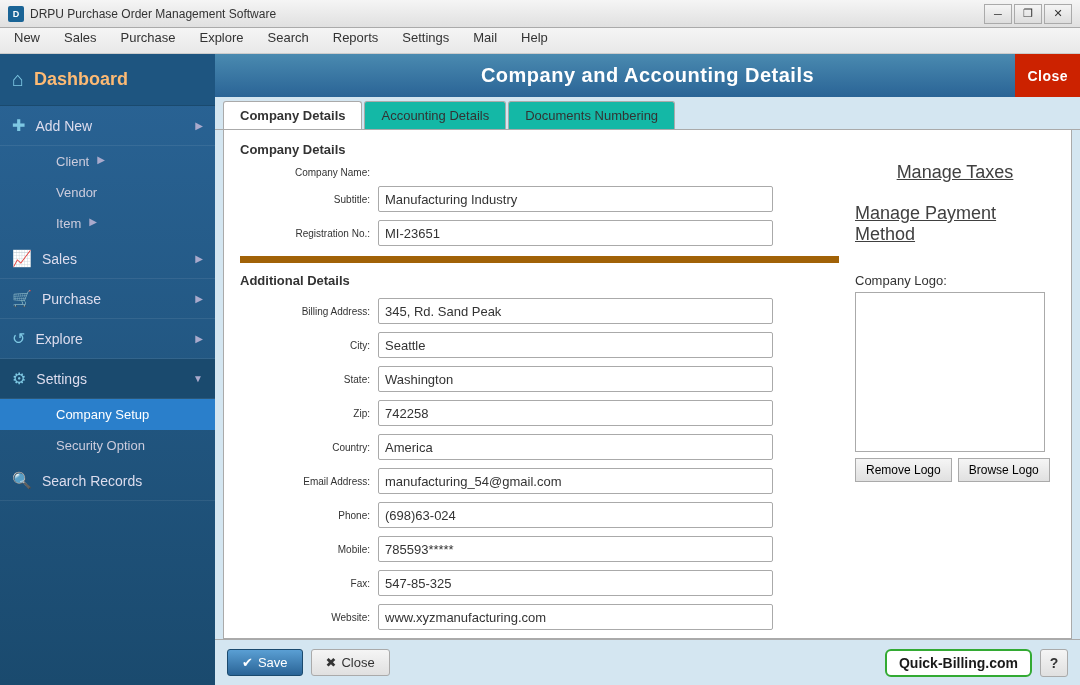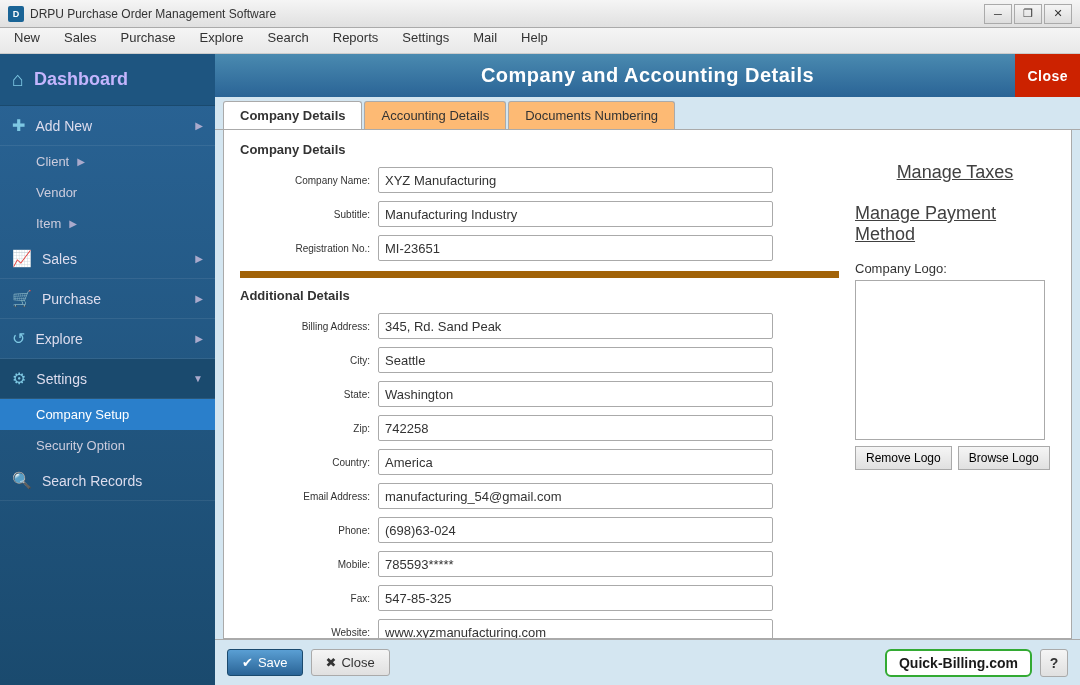--- a/index.html
+++ b/index.html
@@ -55,42 +55,41 @@
     }
     .sidebar-header {
       background: #1e5580;
       padding: 14px 12px;
       display: flex;
       align-items: center;
       gap: 10px;
       border-bottom: 1px solid #1a4a6e;
     }
     .sidebar-header-icon { font-size: 20px; color: #7ec8e3; }
-    .sidebar-header-text { font-size: 18px; font-weight: bold; color: #c4b5fd; }
+    .sidebar-header-text { font-size: 18px; font-weight: bold; color: #fdba74; }
     .sidebar-nav-item {
       display: flex;
       align-items: center;
       padding: 10px 12px;
       cursor: pointer;
       gap: 10px;
       border-bottom: 1px solid rgba(255,255,255,0.08);
       color: #dde;
       font-size: 14px;
     }
     .sidebar-nav-item.active { background: #1a4a6e; }
     .sidebar-nav-icon { font-size: 16px; color: #7ec8e3; }
     .sidebar-nav-label { flex: 1; }
     .sidebar-nav-arrow { font-size: 10px; color: #aac; }
     .sidebar-sub-item {
-      padding: 8px 12px 8px 36px;
+      padding: 8px 12px 8px 56px;
       cursor: pointer;
       color: #ccd;
       font-size: 13px;
       display: flex;
-      align-items: center;
       gap: 8px;
     }
     .sidebar-sub-item.active { background: #2a7fcb; color: white; border-radius: 0; }
 
     
     .content {
       flex: 1;
       background: #d4e6f1;
       display: flex;
       flex-direction: column;
@@ -130,21 +129,21 @@
       display: flex;
       align-items: flex-end;
       padding: 4px 8px 0;
       background: #d4e6f1;
       border-bottom: 1px solid #aaa;
     }
     .tab {
       padding: 6px 16px;
       border: 1px solid #aaa;
       border-bottom: none;
-      background: #fdba74;
+      background: #14b8a6;
       cursor: pointer;
       font-size: 13px;
       color: #333;
       margin-right: 2px;
       border-radius: 3px 3px 0 0;
     }
     .tab.active {
       background: white;
       border-color: #aaa;
       font-weight: bold;
@@ -400,21 +399,20 @@
     </div>
 
     <div class="form-area">
       <div class="form-body">
         <div class="form-left">
 
           <div class="company-details-section">
             <div class="section-title">Company Details</div>
             <div class="form-row">
               <span class="form-label">Company Name:</span>
-              <input class="form-input" type="text" value="XYZ Manufacturing" style="">
             </div>
             <div class="form-row">
               <span class="form-label">Subtitle:</span>
               <input class="form-input" type="text" value="Manufacturing Industry" style="">
             </div>
             <div class="form-row">
               <span class="form-label">Registration No.:</span>
               <input class="form-input" type="text" value="MI-23651" style="">
             </div>
           </div>
@@ -462,21 +460,21 @@
               <input class="form-input" type="text" value="www.xyzmanufacturing.com" style="">
             </div>
           </div>
         </div>
 
         <div class="form-right">
           <div class="right-links">
             <a class="link-action">Manage Taxes</a>
             <a class="link-action">Manage Payment Method</a>
           </div>
-          <div style="margin-top: 8px;">
+          <div style="margin-top: 20px;">
             <div class="logo-label">Company Logo:</div>
             <div class="logo-box"></div>
             <div class="logo-buttons">
               <button class="logo-btn">Remove Logo</button>
               <button class="logo-btn">Browse Logo</button>
             </div>
           </div>
         </div>
       </div>
     </div>

